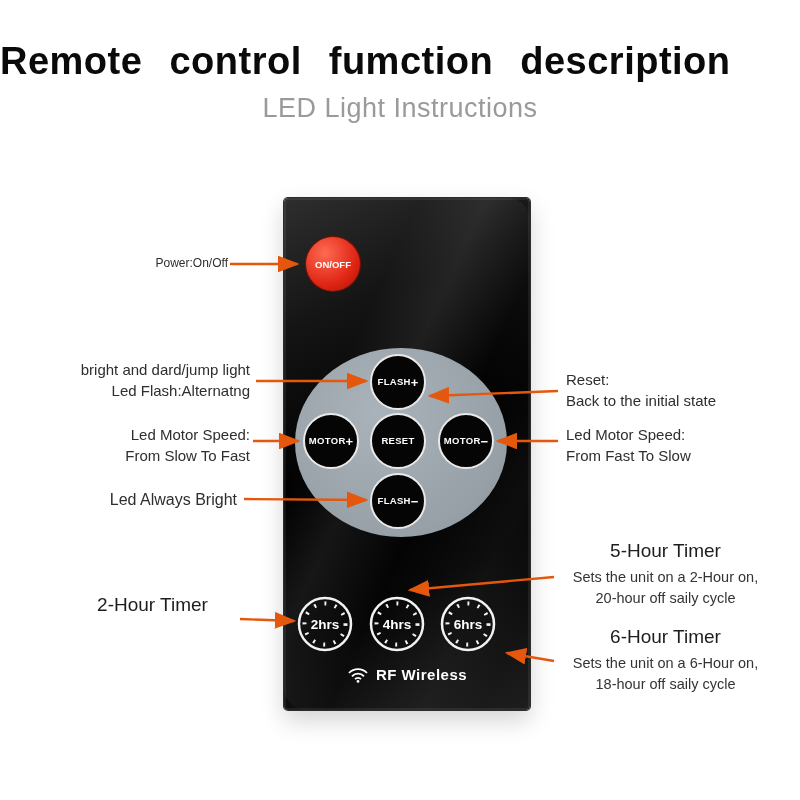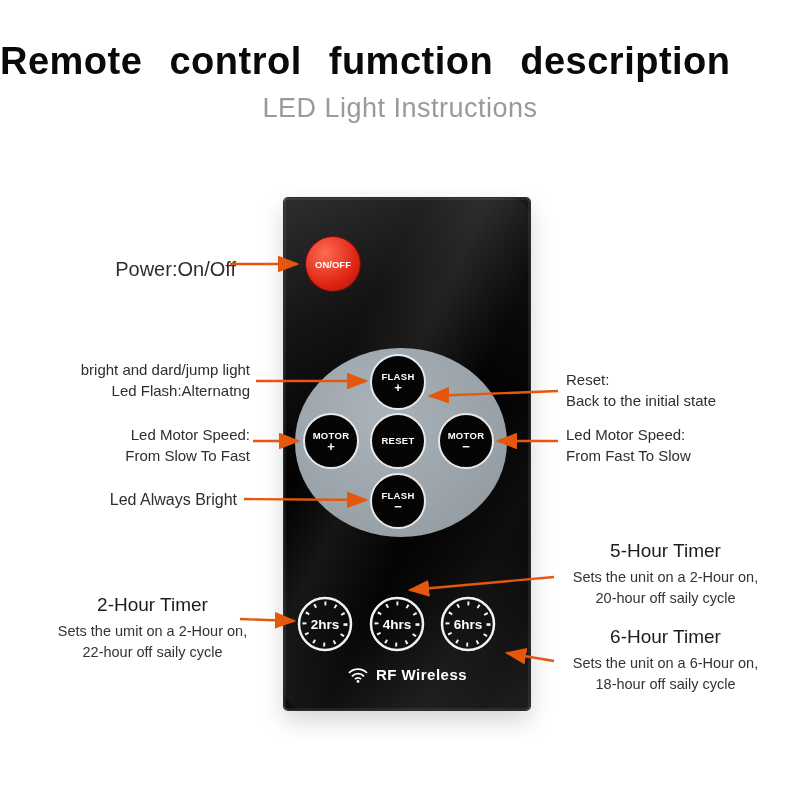--- a/index.html
+++ b/index.html
@@ -14,21 +14,21 @@
   .remote{position:absolute;left:284px;top:198px;width:246px;height:512px;border-radius:4px;
     background:linear-gradient(155deg,#2e2e2e 0%,#141414 22%,#000 48%,#050505 72%,#1e1e1e 100%);
     box-shadow:inset 0 0 0 2px rgba(255,255,255,.07), 0 0 0 1px #2c2c2c, 0 10px 24px rgba(0,0,0,.18);}
   .remote::before{content:"";position:absolute;inset:0;border-radius:22px;
     background:linear-gradient(115deg,transparent 28%,rgba(255,255,255,.08) 42%,transparent 58%,rgba(255,255,255,.04) 78%,transparent 90%);pointer-events:none;}
 
   .pad{position:absolute;left:11px;top:150px;width:212px;height:189px;border-radius:50%;
     background:radial-gradient(circle at 40% 35%,#aab3b9,#96a0a6 70%,#8a949a);}
 
   .pbtn{position:absolute;width:56px;height:56px;border-radius:50%;background:#050505;border:2px solid #e9e9e9;
-    box-sizing:border-box;display:flex;flex-direction:column;align-items:center;justify-content:center;color:#fff;}
+    box-sizing:border-box;display:flex;flex-direction:row;align-items:center;justify-content:center;color:#fff;}
   .pbtn .lbl{font-size:9.5px;font-weight:700;letter-spacing:.3px;line-height:10px;}
   .pbtn .sign{font-size:13px;font-weight:700;line-height:11px;}
 
   .btn-flash-plus{left:86px;top:156px;}
   .btn-motor-plus{left:19px;top:215px;}
   .btn-reset{left:86px;top:215px;}
   .btn-motor-minus{left:154px;top:215px;}
   .btn-flash-minus{left:86px;top:275px;}
 
   .onoff{position:absolute;left:22px;top:39px;width:54px;height:54px;border-radius:50%;
@@ -39,21 +39,21 @@
   .timer{position:absolute;width:58px;height:58px;}
   .timer-1{left:12px;top:397px;}
   .timer-2{left:84px;top:397px;}
   .timer-3{left:155px;top:397px;}
 
   .brandrow{position:absolute;left:0;top:468px;width:246px;display:flex;align-items:center;justify-content:center;gap:7px;}
   .brand{color:#fff;font-size:15px;font-weight:700;letter-spacing:.5px;}
 
   
   .ann{position:absolute;font-size:15px;color:#2e2e2e;line-height:1.4;}
-  .ann-power{left:48px;top:255px;width:188px;text-align:right;font-size:20px;}
+  .ann-power{left:40px;top:255px;width:188px;text-align:right;font-size:12px;}
   .ann-flash{left:38px;top:359px;width:212px;text-align:right;}
   .ann-motor-left{left:38px;top:424px;width:212px;text-align:right;}
   .ann-always{left:38px;top:489px;width:199px;text-align:right;font-size:16px;}
   .ann-reset{left:566px;top:369px;width:215px;text-align:left;}
   .ann-motor-right{left:566px;top:424px;width:215px;text-align:left;}
   .timerblock{position:absolute;text-align:center;}
   .tb-2{left:30px;top:594px;width:245px;}
   .tb-4{left:548px;top:540px;width:235px;}
   .tb-6{left:548px;top:626px;width:235px;}
   .timer-head{font-size:19px;color:#1d1d1d;font-weight:500;margin-bottom:5px;}
@@ -151,24 +151,20 @@
     <div>Back to the initial state</div>
   </div>
 
   <div class="ann ann-motor-right">
     <div>Led Motor Speed:</div>
     <div>From Fast To Slow</div>
   </div>
 
   <div class="timerblock tb-2">
     <div class="timer-head">2-Hour Timer</div>
-    <div class="timer-body">
-      <div>Sets the umit on a 2-Hour on,</div>
-      <div>22-hour off saily cycle</div>
-    </div>
   </div>
 
   <div class="timerblock tb-4">
     <div class="timer-head">5-Hour Timer</div>
     <div class="timer-body">
       <div>Sets the unit on a 2-Hour on,</div>
       <div>20-hour off saily cycle</div>
     </div>
   </div>
 

